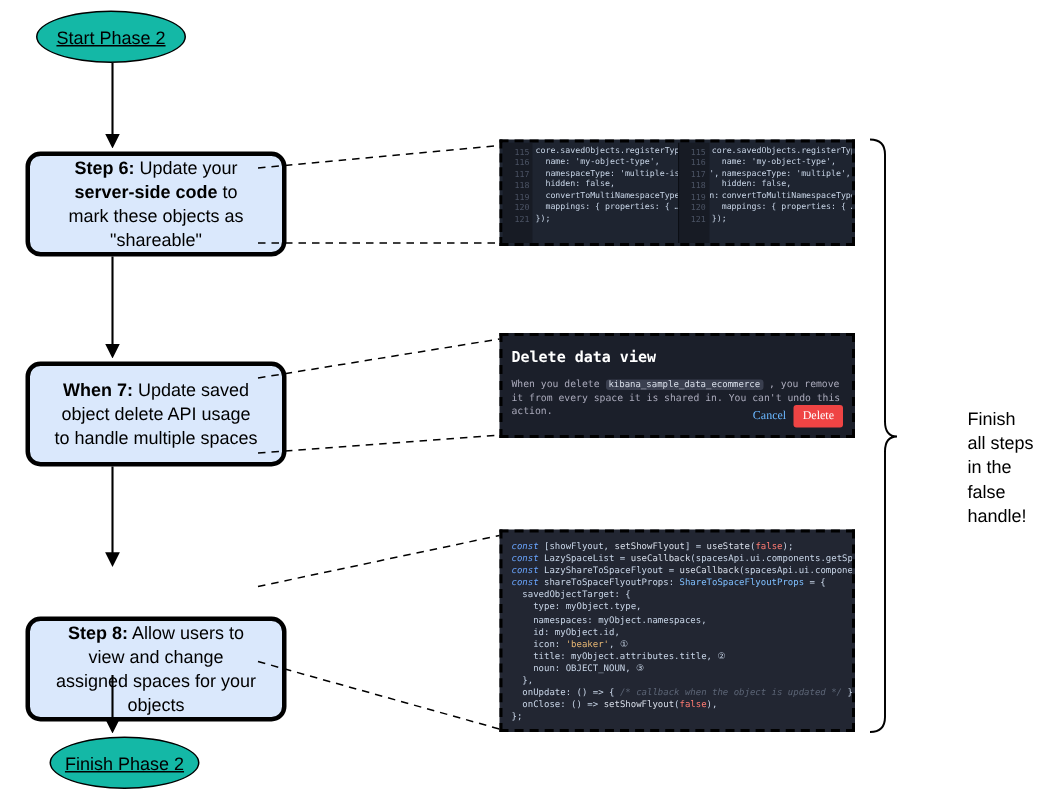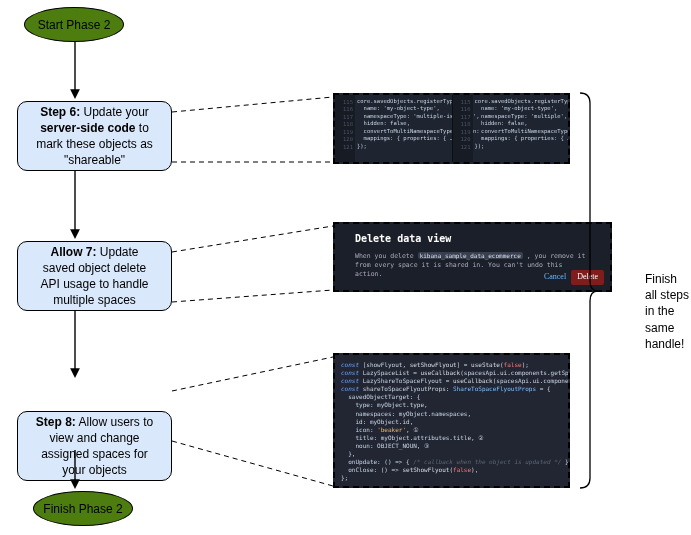--- a/index.html
+++ b/index.html
@@ -15,31 +15,32 @@
   .node {
     position: absolute;
     box-sizing: border-box;
     text-align: center;
     display: flex;
     align-items: center;
     justify-content: center;
   }
   .ellipse {
     border: 1px solid #000;
-    background: #4d7c0f;
+    background: #14b8a6;
     border-radius: 50%;
     width: 100px;
     height: 35px;
     font-size: 12px;
+    text-decoration: underline;
   }
   .step {
-    border: 1px solid #000000;
+    border: 3px solid #000000;
     background: #dae8fc;
     border-radius: 10px;
-    width: 155px;
+    width: 174px;
     height: 70px;
     font-size: 12px;
     line-height: 1.35;
     padding: 4px 16px;
   }
   .screenshot {
     position: absolute;
     border: 2px dashed #000;
     background: #1e2430;
     color: #c7d4e6;
@@ -62,21 +63,21 @@
     left: 0; top: 0;
     width: 691px; height: 535px;
     pointer-events: none;
   }
   
   .ss2-title { color: #fff; font-weight: 600; font-size: 10px; margin-bottom: 6px; }
   .ss2-body { color: #aab; font-size: 6.5px; line-height: 1.4; }
   .ss2-token { background:#3a3f4f; color:#d8dee9; padding:0 2px; border-radius:2px; font-family: Menlo, monospace; font-size:6px; }
   .ss2-buttons { position: absolute; bottom: 5px; right: 6px; display:flex; gap:5px; align-items:center;font-family:Liberation Serif, serif; }
   .ss2-cancel { color:#6ab7ff; font-size:8px; }
-  .ss2-delete { background:#7f1d1d; color:#fff; font-size:8px; padding:2px 6px; border-radius:2px; }
+  .ss2-delete { background:#ef4444; color:#fff; font-size:8px; padding:2px 6px; border-radius:2px; }
   
   .codeline { white-space: pre; }
   .kw { color:#6aa6ff; font-style: italic; }   
   .fn { color:#d8dee9; }
   .str { color:#e6b673; }
   .prop { color:#7fbfff; }
   .bool { color:#ff7b72; }
   .comment { color:#5c6576; font-style:italic; }
   .gutter {
     position:absolute; left:0; top:0; bottom:0; width:20px;
@@ -94,21 +95,21 @@
 </div>
 
 <div class="node step" style="left:17px; top:101px;">
   <span>
     <b>Step 6:</b><span> Update your </span><b>server-side code</b><span> to mark these objects as "shareable"</span>
   </span>
 </div>
 
 <div class="node step" style="left:17px; top:241px;">
   <span>
-    <b>Allow 7:</b><span> Update saved object delete API usage to handle multiple spaces</span>
+    <b>When 7:</b><span> Update saved object delete API usage to handle multiple spaces</span>
   </span>
 </div>
 
 <div class="node step" style="left:17px; top:380px;margin-top:31px;">
   <span>
     <b>Step 8:</b><span> Allow users to view and change assigned spaces for your objects</span>
   </span>
 </div>
 
 <div class="node ellipse" style="left:33px; top:491px;">
@@ -151,21 +152,21 @@
         <div class="codeline">  name: 'my-object-type',</div>
         <div class="codeline">  namespaceType: 'multiple',</div>
         <div class="codeline">  hidden: false,</div>
         <div class="codeline">  convertToMultiNamespaceTypeVersion:</div>
         <div class="codeline">  mappings: { properties: { … } },</div>
         <div class="codeline">});</div>
       </div>
   </div>
 </div>
 
-<div class="screenshot" style="left:333px; top:222px; width:279px; height:70px; background:#1b1f2a; padding:8px 20px;">
+<div class="screenshot" style="left:333px; top:222px; width:237px; height:70px; background:#1b1f2a; padding:8px 6px;">
   <div class="ss2-title">Delete data view</div>
   <div class="ss2-body">
     <span>When you delete </span><span class="ss2-token">kibana_sample_data_ecommerce</span><span> , you remove it from every space it is shared in. You can't undo this action.</span>
   </div>
   <div class="ss2-buttons">
     <span class="ss2-cancel">Cancel</span>
     <span class="ss2-delete">Delete</span>
   </div>
 </div>
 
@@ -185,21 +186,21 @@
       <div class="codeline">    noun: OBJECT_NOUN, ③</div>
       <div class="codeline">  },</div>
       <div class="codeline">  onUpdate: () =&gt; { <span class="comment">/* callback when the object is updated */</span> },</div>
       <div class="codeline">  onClose: () =&gt; <span class="fn">setShowFlyout</span>(<span class="bool">false</span>),</div>
       <div class="codeline">};</div>
     </div>
 </div>
 
 <div class="annotation" style="left:597px; top:271px;">
   <div>Finish all steps</div>
-  <div>in the same</div>
+  <div>in the false</div>
   <div>handle!</div>
 </div>
 
 <svg class="overlay">
   <defs>
     <marker id="arrow" viewBox="0 0 10 10" refX="8" refY="5" markerWidth="7" markerHeight="7" orient="auto-start-reverse">
       <path d="M 0 0 L 10 5 L 0 10 z" fill="#000"></path>
     </marker>
   </defs>
 

